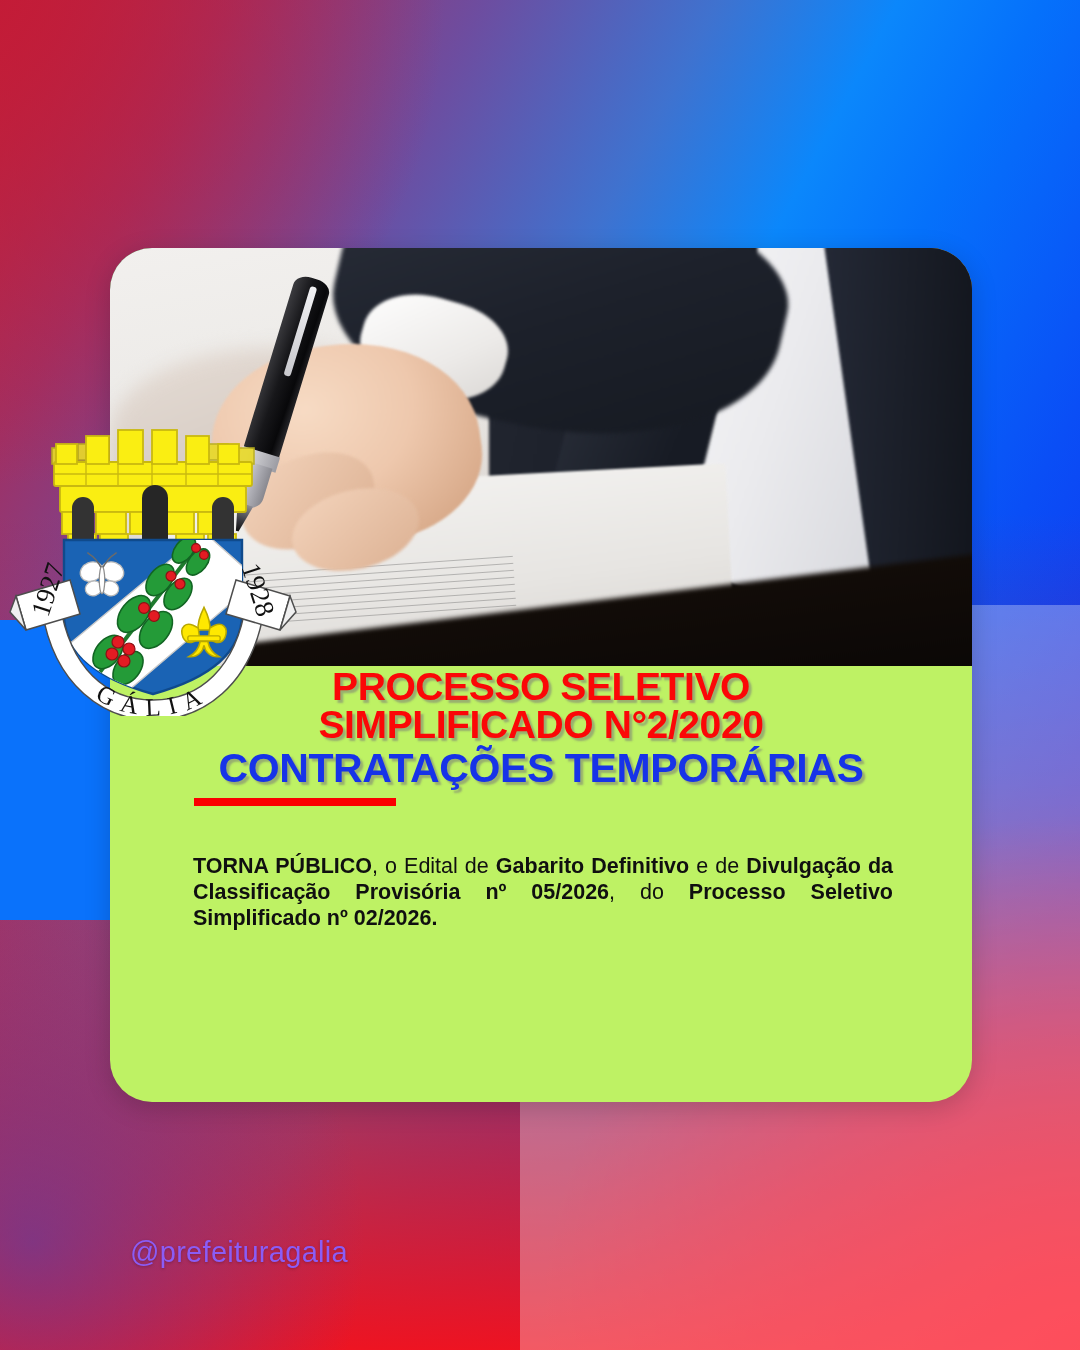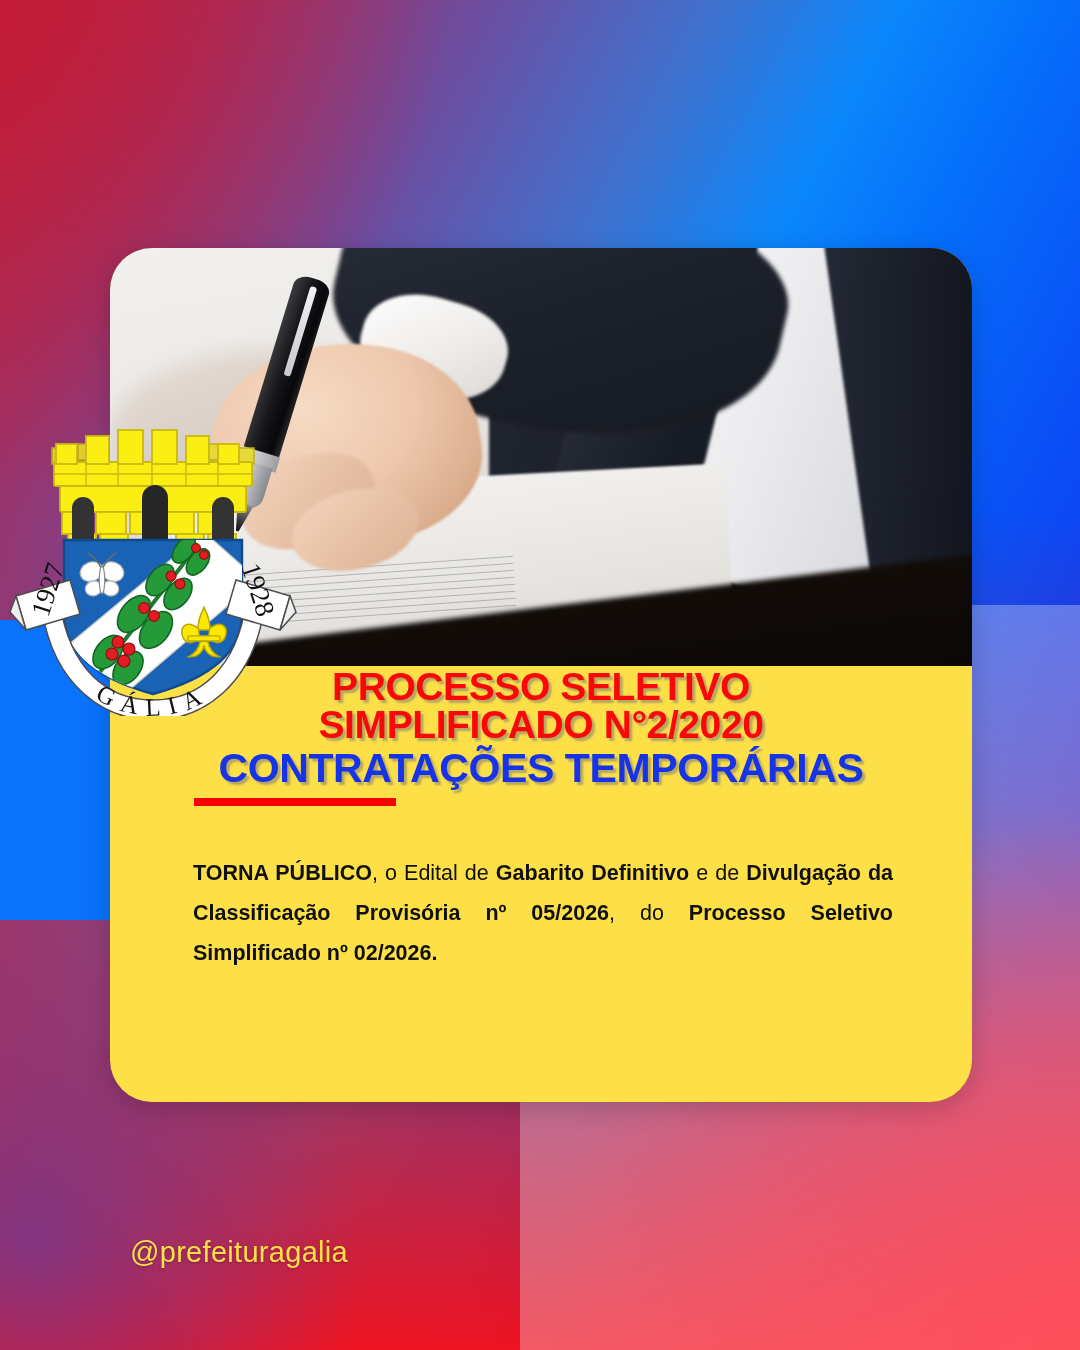--- a/index.html
+++ b/index.html
@@ -48,21 +48,21 @@
   }
   
   .panel-blue{
     position:absolute;left:0;top:620px;width:112px;height:300px;
     background:#0a72fb;
   }
 
   
   .card{
     position:absolute;left:110px;top:248px;width:862px;height:854px;
-    background:#fde047;border-radius:42px;overflow:hidden;
+    background:#bef264;border-radius:42px;overflow:hidden;
     box-shadow:0 6px 26px rgba(0,0,0,0.18);
   }
 
   
   .photo{
     position:absolute;left:0;top:0;width:862px;height:418px;overflow:hidden;
     background:#1b1b1f;
   }
   .ph-wall{position:absolute;left:0;top:0;width:100%;height:72%;
     background:linear-gradient(170deg,#f2f0ee 0%,#eceae7 40%,#ddd8d3 72%,#cdc6bf 100%);}
@@ -181,29 +181,29 @@
     text-shadow:3px 3px 2px rgba(120,120,120,0.55);
     margin:2px 0 0 0;white-space:nowrap;
   }
   .rule{
     position:absolute;left:84px;top:550px;width:202px;height:8px;background:#fb0000;
   }
 
   
   .body-copy{
     position:absolute;left:83px;top:583px;width:700px;
-    font-size:21.5px;line-height:40px;color:#101010;
+    font-size:21.5px;line-height:26px;color:#101010;
     text-align:justify;
   }
   .body-copy b{font-weight:bold;}
 
   
   .handle{
     position:absolute;left:130px;top:1236px;
-    color:#fde047;font-size:29px;letter-spacing:.3px;
+    color:#8b5cf6;font-size:29px;letter-spacing:.3px;
     text-shadow:0 1px 3px rgba(0,0,0,0.25);
   }
 
   
   .emblem{position:absolute;left:8px;top:428px;width:290px;height:288px;}
 </style>
 </head>
 <body>
 
 <div id="stage">

